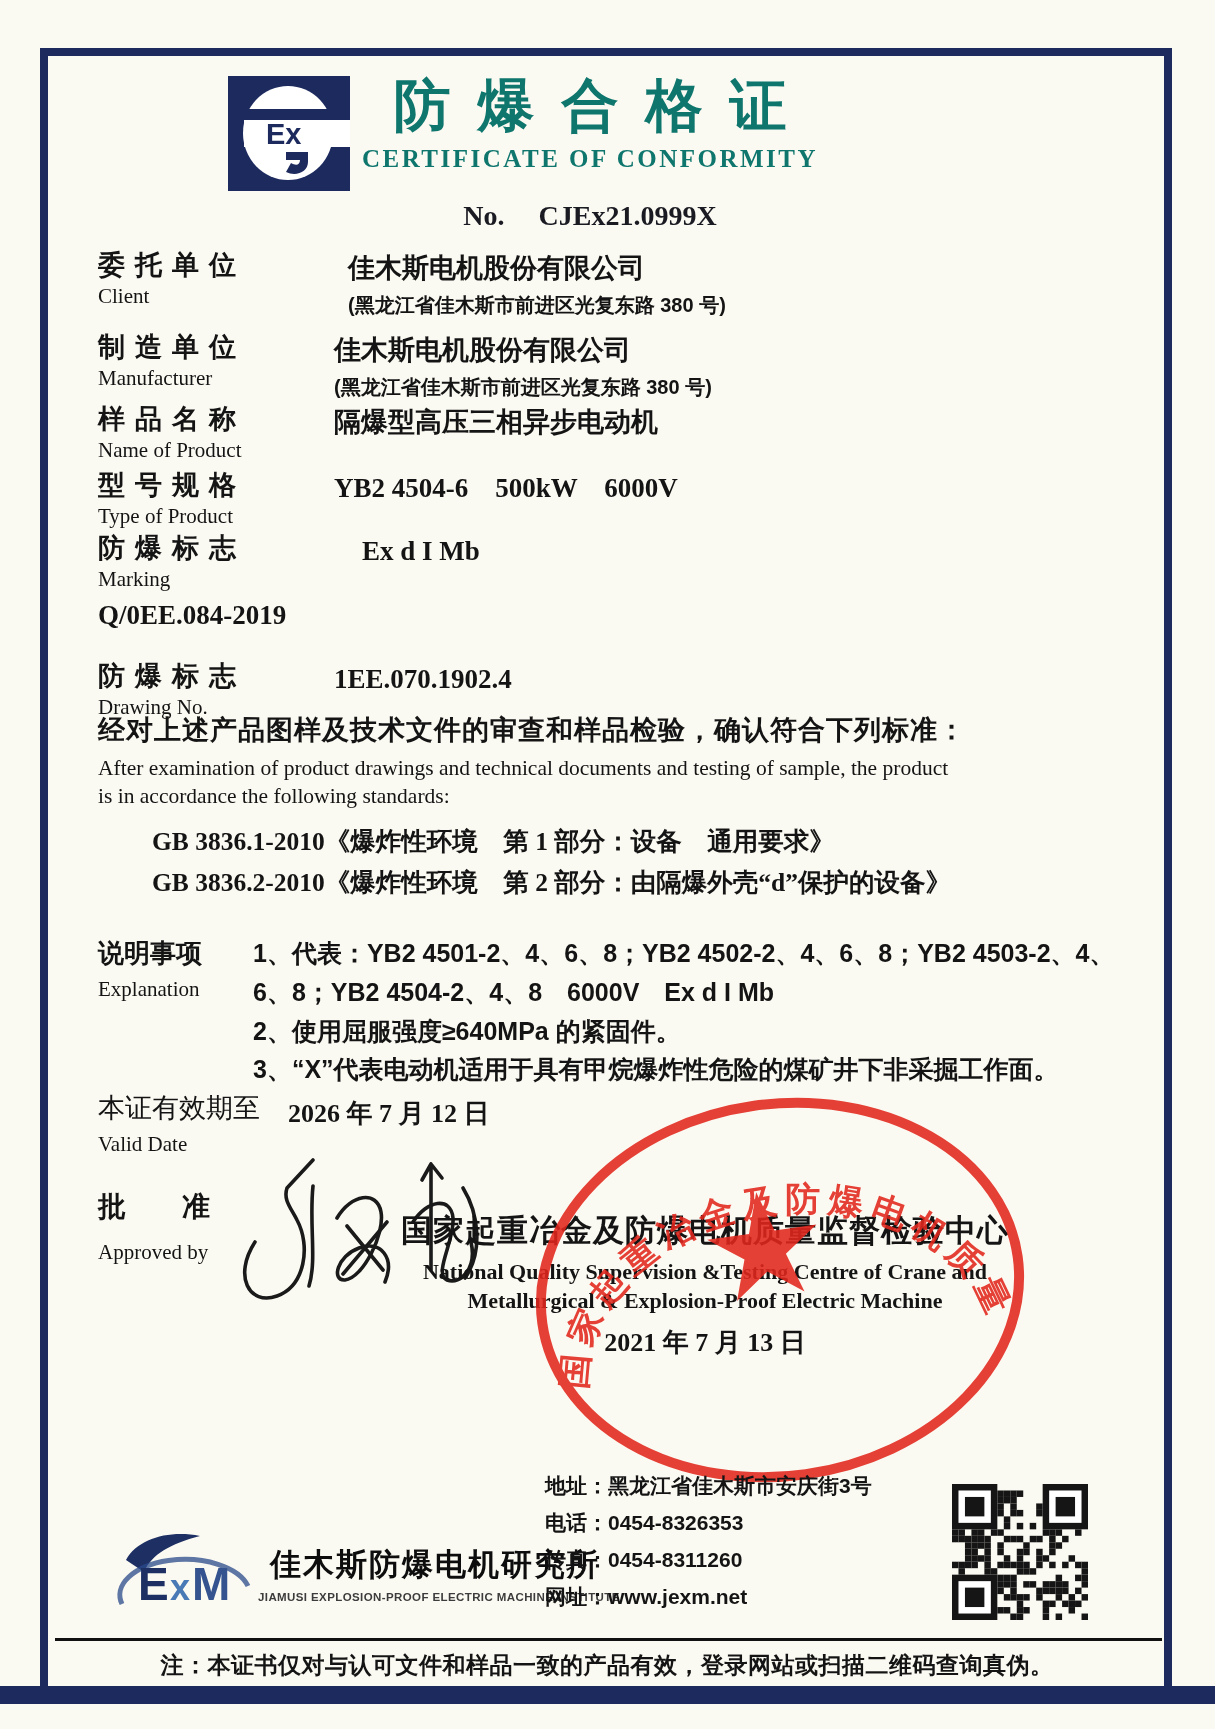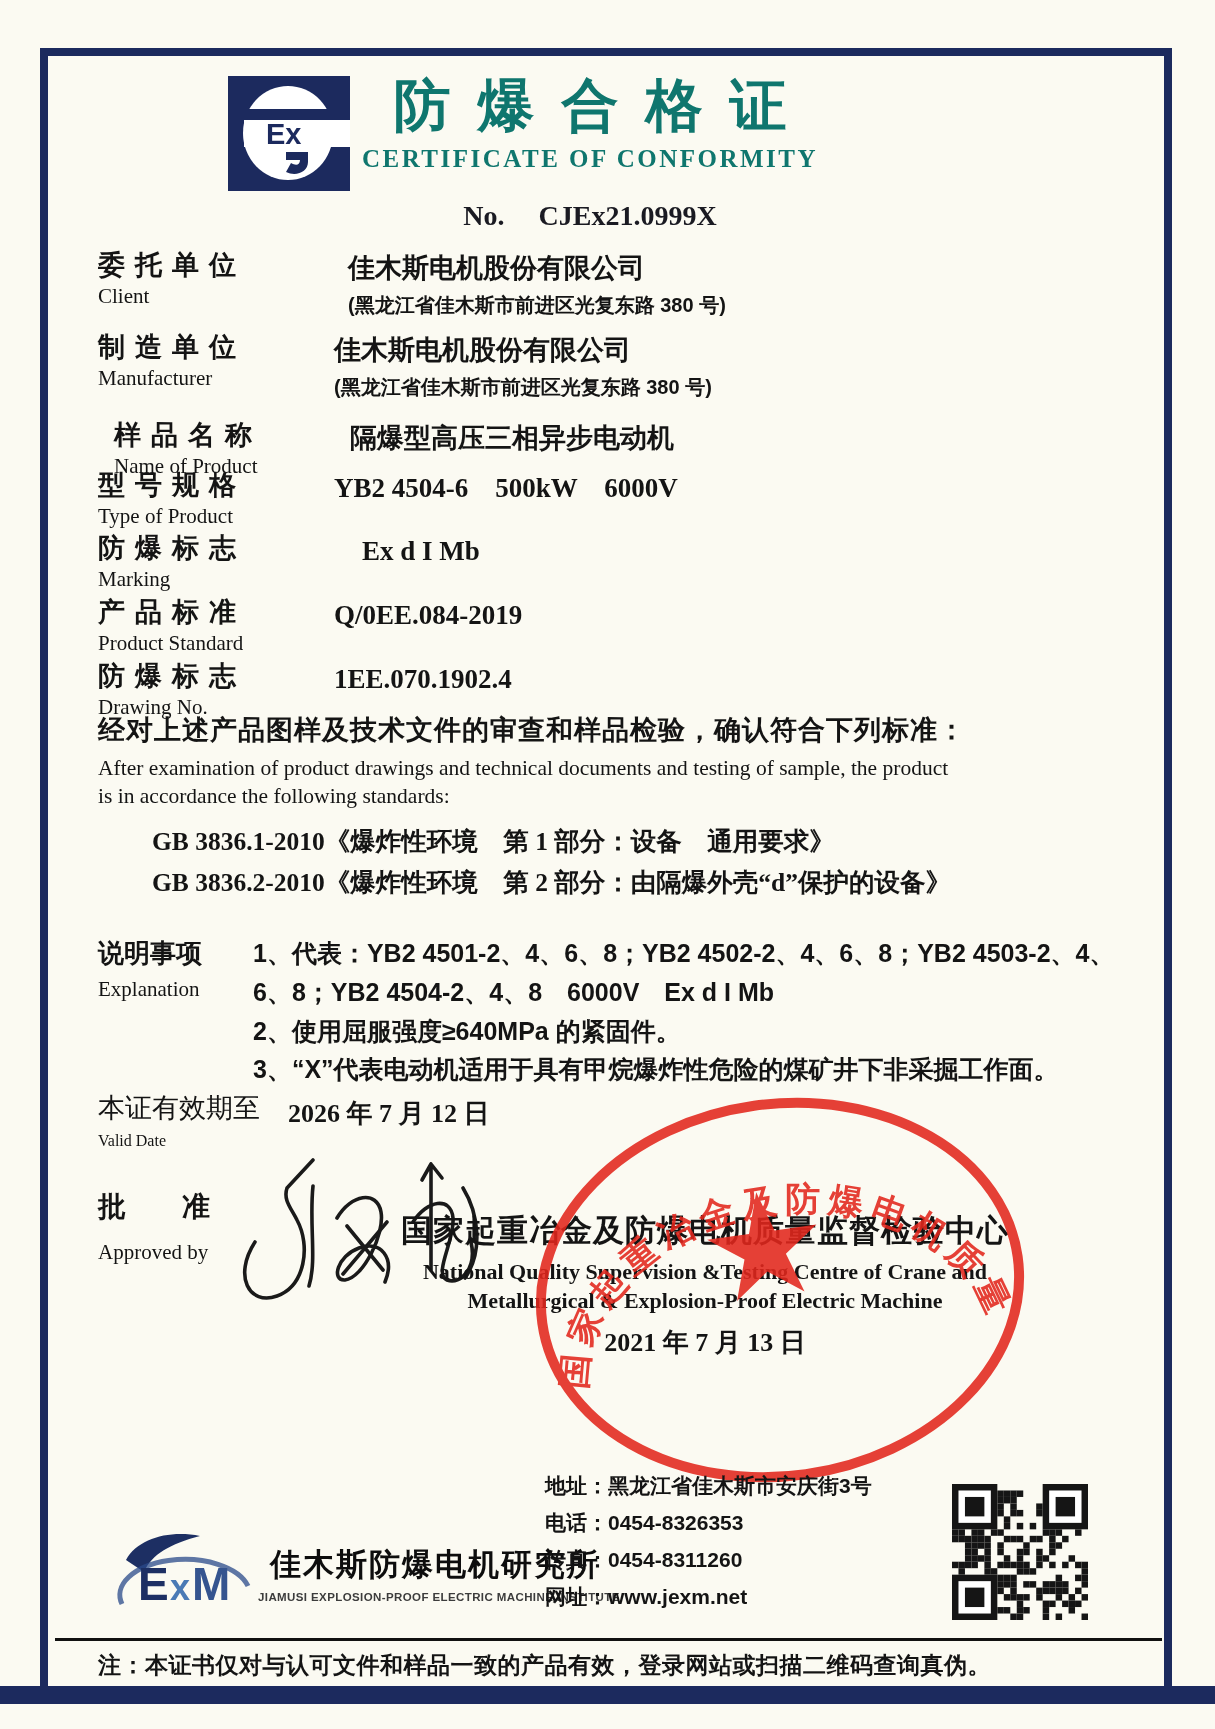--- a/index.html
+++ b/index.html
@@ -41,21 +41,21 @@
   
   .exp-label{position:absolute;left:98px;top:936px;}
   .exp-label .cn{font-size:26px;font-weight:bold;}
   .exp-label .en{font-family:"Liberation Serif",serif;font-size:21px;margin-top:6px;}
   .exp-items{position:absolute;left:253px;top:934px;width:862px;}
   .exp-item{font-size:25px;font-weight:600;line-height:1.55;}
 
   
   .validity-label{position:absolute;left:98px;top:1090px;}
   .validity-label .cn{font-size:27px;font-weight:normal;}
-  .validity-label .en{font-family:"Liberation Serif",serif;font-size:16px;margin-top:6px;}
+  .validity-label .en{font-family:"Liberation Serif",serif;font-size:21px;margin-top:6px;}
   .validity-value{position:absolute;left:288px;top:1096px;font-size:26px;font-weight:600;font-family:"Liberation Serif",serif;}
   .approve-label{position:absolute;left:98px;top:1188px;}
   .approve-label .cn{font-size:28px;font-weight:bold;}
   .approve-label .en{font-family:"Liberation Serif",serif;font-size:21px;margin-top:14px;}
   .signature{position:absolute;left:225px;top:1130px;width:270px;height:190px;}
 
   
   .issuer{position:absolute;left:395px;top:1210px;width:620px;text-align:center;}
   .issuer .cn{font-size:31px;font-weight:bold;letter-spacing:1px;}
   .issuer .en{font-family:"Liberation Serif",serif;font-size:22px;font-weight:600;line-height:1.3;margin-top:6px;}
@@ -65,21 +65,21 @@
   
   .jexm-logo{position:absolute;left:104px;top:1524px;width:150px;height:100px;}
   .institute{position:absolute;left:258px;top:1544px;}
   .institute .cn{font-size:31px;font-weight:bold;letter-spacing:2px;color:#0d0d0d;margin-left:12px;}
   .institute .en{font-size:11.5px;font-weight:bold;color:#3c3c3c;letter-spacing:0.4px;margin-top:5px;}
   .contact{position:absolute;left:545px;top:1472px;}
   .contact-row{font-size:21px;font-weight:bold;height:37px;}
   .qr{position:absolute;left:952px;top:1484px;width:136px;height:136px;}
 
   .note-rule{position:absolute;left:55px;top:1638px;width:1107px;height:3px;background:#111;}
-  .note-line{position:absolute;left:98px;top:1650px;width:1018px;text-align:left;
+  .note-line{position:absolute;left:98px;top:1650px;width:1018px;text-align:center;
     font-size:23px;font-weight:bold;letter-spacing:0.5px;}
 </style>
 </head>
 <body>
 
 <div class="page">
   <div class="frame"></div>
 
   <svg class="cjex-logo" viewBox="0 0 122 115">
     <rect x="0" y="0" width="122" height="115" fill="#1c2a5e"></rect>
@@ -114,21 +114,21 @@
     <div class="field-row" style="top:84px;">
       <div class="f-label">
           <div class="cn">制造单位</div>
           <div class="en">Manufacturer</div>
         </div>
       <div class="f-value">
           <div class="v">佳木斯电机股份有限公司</div>
           <div class="n">(黑龙江省佳木斯市前进区光复东路 380 号)</div>
         </div>
     </div>
-    <div class="field-row" style="top:172px;margin-left:16px;">
+    <div class="field-row" style="top:156px;">
       <div class="f-label">
           <div class="cn">样品名称</div>
           <div class="en">Name of Product</div>
         </div>
       <div class="f-value">
           <div class="v">隔爆型高压三相异步电动机</div>
           <div class="n"></div>
         </div>
     </div>
     <div class="field-row" style="top:222px;">
@@ -145,24 +145,20 @@
       <div class="f-label">
           <div class="cn">防爆标志</div>
           <div class="en">Marking</div>
         </div>
       <div class="f-value">
           <div class="v">Ex d I Mb</div>
           <div class="n"></div>
         </div>
     </div>
     <div class="field-row" style="top:349px;">
-      <div class="f-label">
-          <div class="cn">产品标准</div>
-          <div class="en">Product Standard</div>
-        </div>
       <div class="f-value">
           <div class="v">Q/0EE.084-2019</div>
           <div class="n"></div>
         </div>
     </div>
     <div class="field-row" style="top:413px;">
       <div class="f-label">
           <div class="cn">防爆标志</div>
           <div class="en">Drawing No.</div>
         </div>

